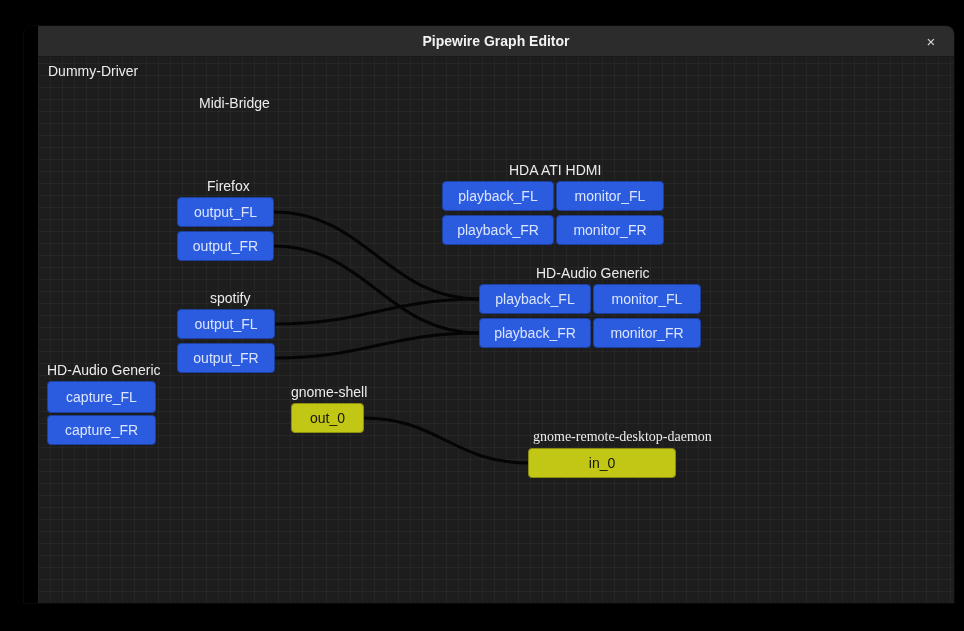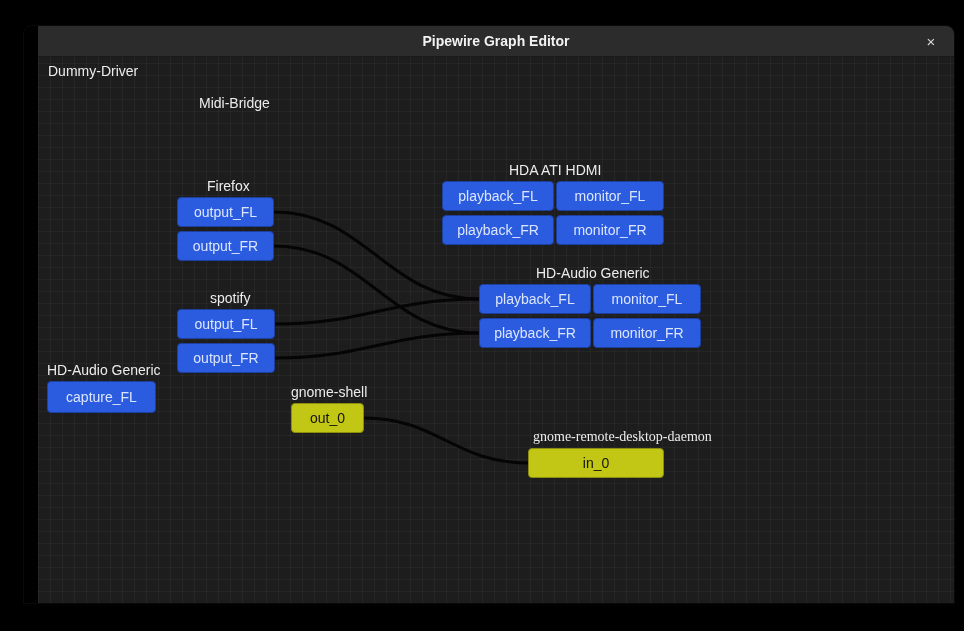--- a/index.html
+++ b/index.html
@@ -58,19 +58,20 @@
         <div class="node-label" style="left: 492px; top: 207px;">HD-Audio Generic</div>
         <div class="port audio" style="left: 441px; top: 227px; width: 112px; height: 30px;">playback_FL</div>
         <div class="port audio" style="left: 555px; top: 227px; width: 108px; height: 30px;">monitor_FL</div>
         <div class="port audio" style="left: 441px; top: 261px; width: 112px; height: 30px;">playback_FR</div>
         <div class="port audio" style="left: 555px; top: 261px; width: 108px; height: 30px;">monitor_FR</div>
         <div class="node-label" style="left: 166px; top: 232px;">spotify</div>
         <div class="port audio" style="left: 139px; top: 252px; width: 98px; height: 30px;">output_FL</div>
         <div class="port audio" style="left: 139px; top: 286px; width: 98px; height: 30px;">output_FR</div>
         <div class="node-label" style="left: 3px; top: 304px;">HD-Audio Generic</div>
         <div class="port audio" style="left: 9px; top: 324px; width: 109px; height: 32px;">capture_FL</div>
+        <div class="port audio" style="left: 9px; top: 358px; width: 109px; height: 30px;">capture_FR</div>
         <div class="node-label" style="left: 247px; top: 326px;">gnome-shell</div>
         <div class="port video" style="left: 253px; top: 346px; width: 73px; height: 30px;">out_0</div>
         <div class="node-label" style="left: 489px; top: 371px; font-family: Liberation Serif, serif;">gnome-remote-desktop-daemon</div>
-        <div class="port video" style="left: 490px; top: 391px; width: 136px; height: 30px;">in_0</div>
+        <div class="port video" style="left: 490px; top: 391px; width: 148px; height: 30px;">in_0</div>
       </div>
   </div>
 </div>
 
 </body></html>

